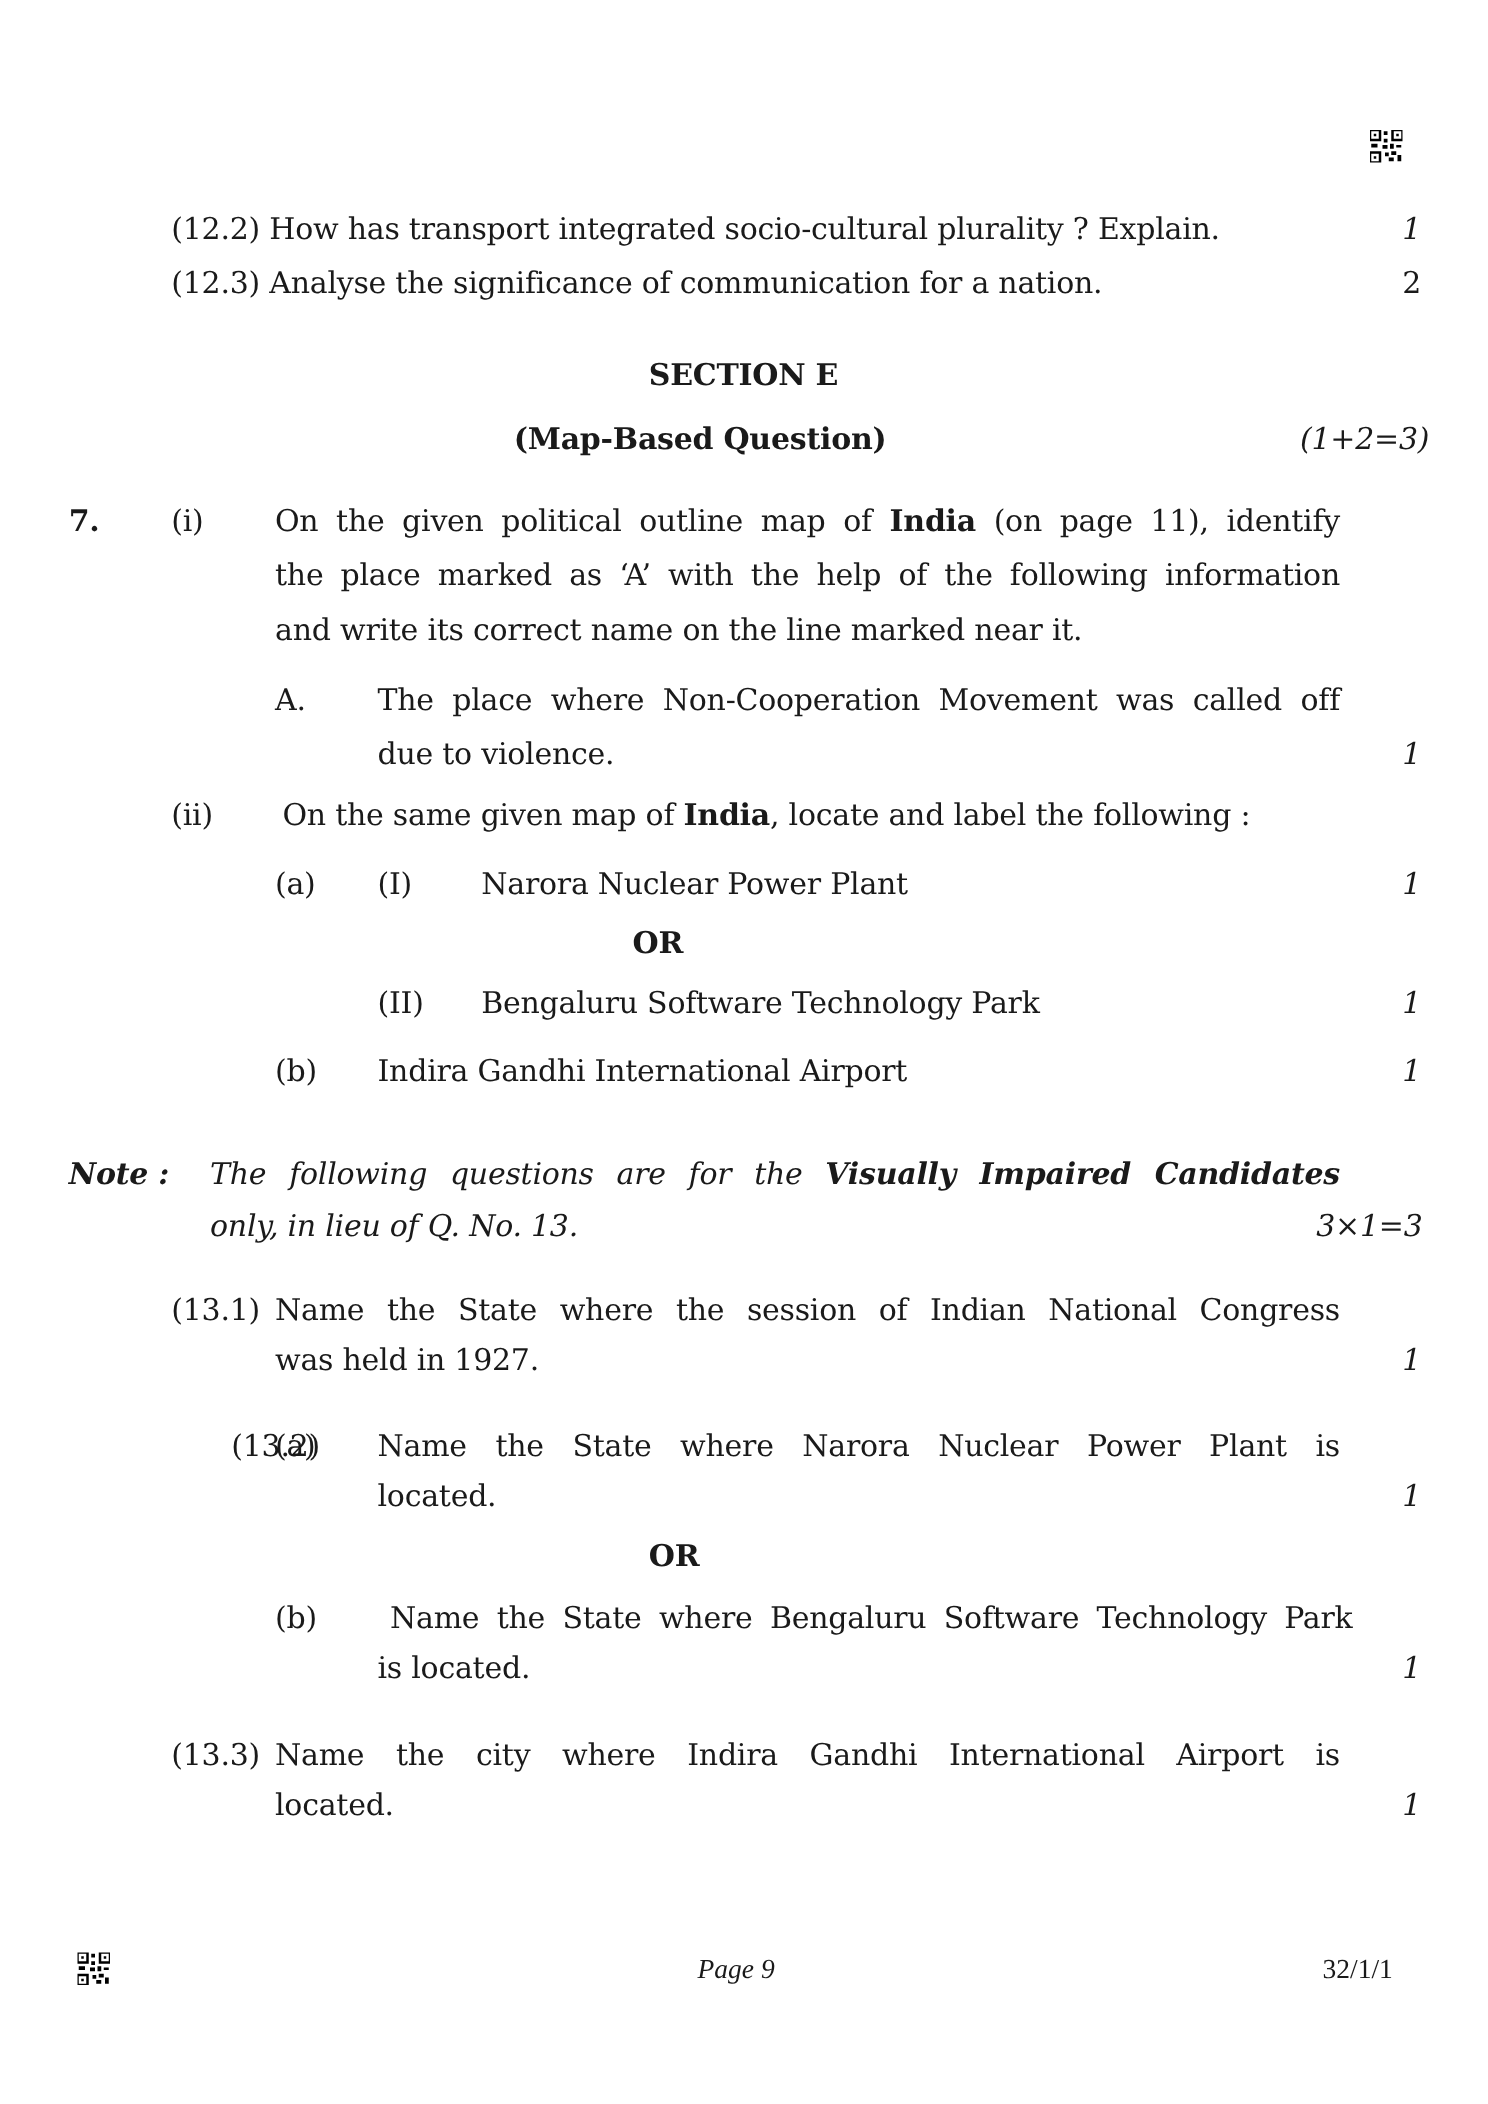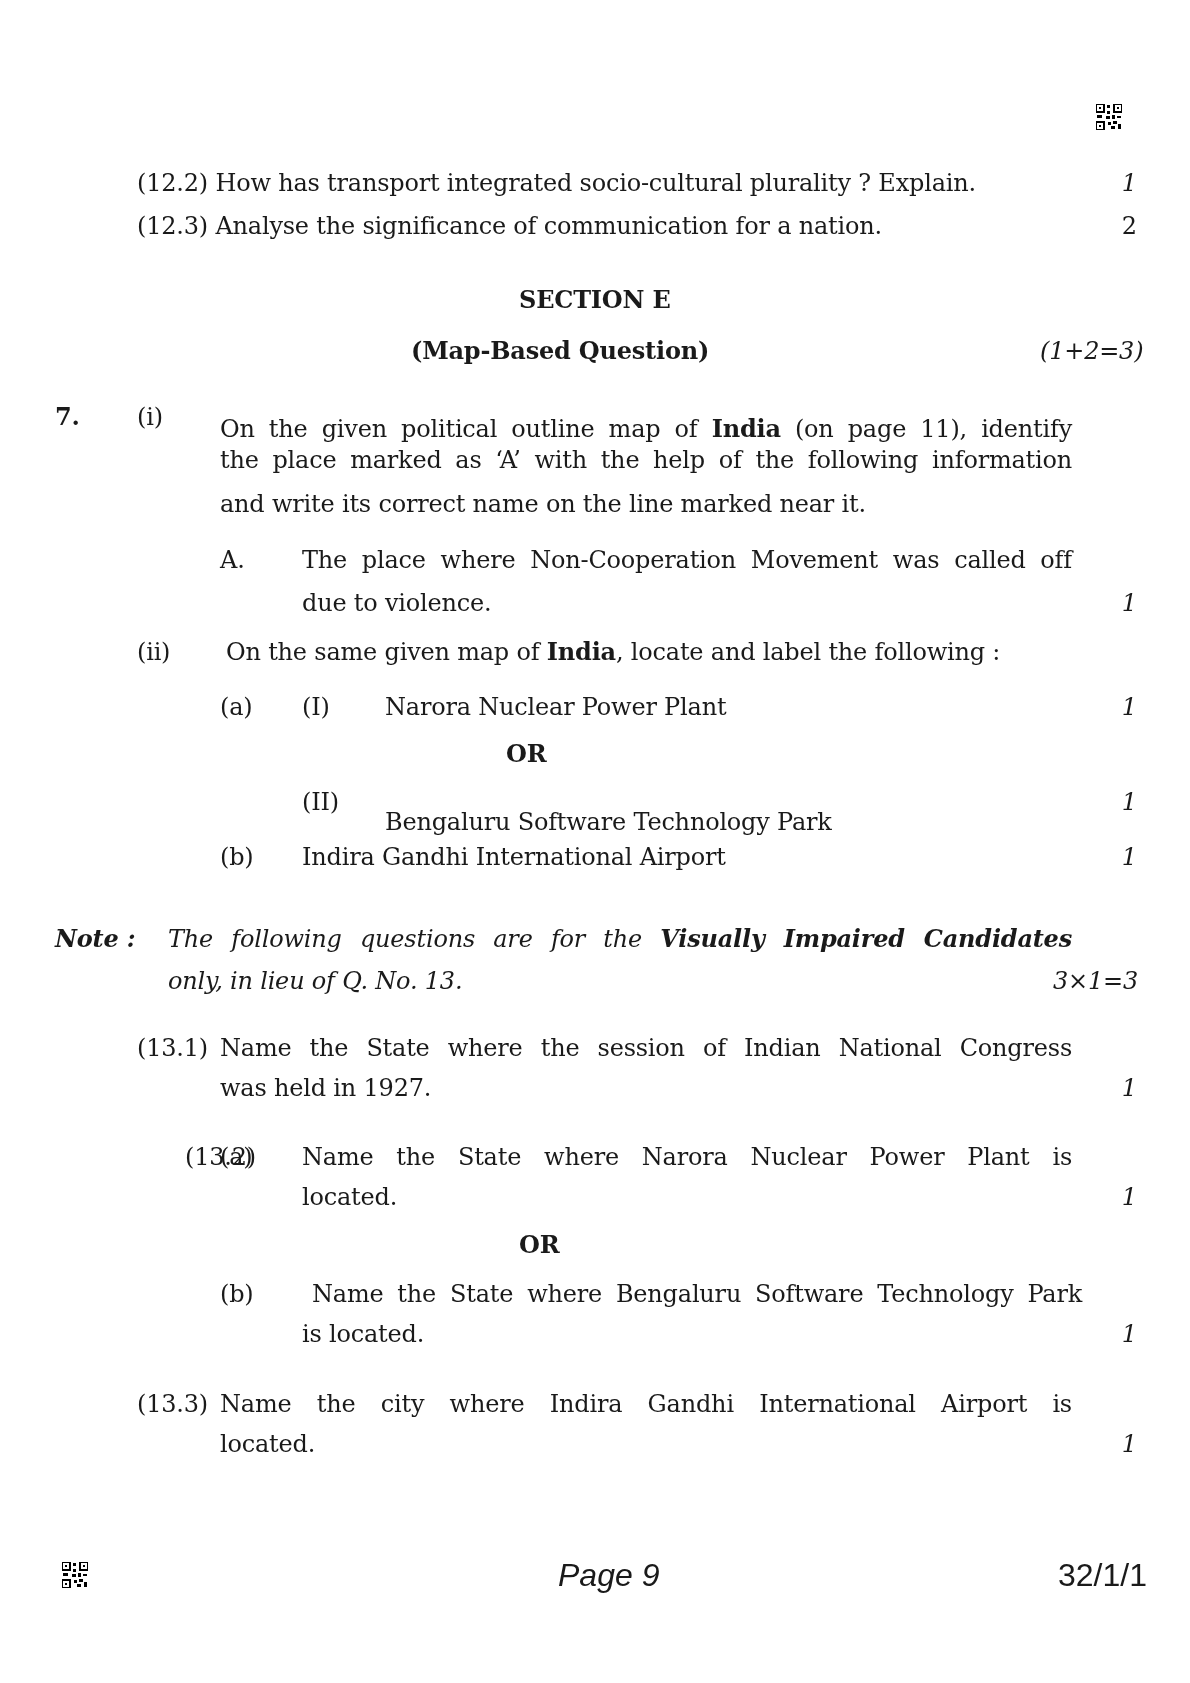--- a/index.html
+++ b/index.html
@@ -4,21 +4,21 @@
 <style>
   html, body { margin: 0; padding: 0; background: #ffffff; }
   body { width: 1190px; height: 1683px; position: relative; overflow: hidden;
          font-family: "DejaVu Serif", "Liberation Serif", serif; color: #1a1a1a; }
   .abs { position: absolute; white-space: nowrap; }
   .t { font-size: 24px; line-height: 30px; letter-spacing: -0.2px; }
   .it { font-style: italic; }
   .b { font-weight: bold; }
   .mk { position: absolute; font-size: 24px; line-height: 30px; font-style: italic; text-align: right; width: 40px; }
   .qr { position: absolute; width: 26px; height: 26px; }
-  .footer { font-family: Liberation Sans, sans-serif; font-size: 32px; line-height: 30px; }
+  .footer { font-family: Liberation Serif, serif; font-size: 22px; line-height: 30px; }
   .just { white-space: normal; text-align: justify; text-align-last: justify; }
 </style>
 </head>
 <body>
 
 <svg class="qr" style="left:1096px;top:104px;" viewBox="0 0 26 26">
   <rect x="0" y="0" width="8" height="8" fill="none" stroke="#000" stroke-width="2"></rect>
   <rect x="3" y="3" width="2" height="2" fill="#000"></rect>
   <rect x="18" y="0" width="8" height="8" fill="none" stroke="#000" stroke-width="2"></rect>
   <rect x="21" y="3" width="2" height="2" fill="#000"></rect>
@@ -47,21 +47,21 @@
   <span>Analyse the significance of communication for a nation.</span>
 </div>
 <div class="mk" style="left:1097px;top:211px;font-style:normal;">2</div>
 
 <div class="abs t b" style="left:519px;top:285px;">SECTION E</div>
 <div class="abs t b" style="left:411px;top:336px;">(Map-Based Question)</div>
 <div class="abs t it" style="left:1040px;top:336px;">(1+2=3)</div>
 
 <div class="abs t b" style="left:55px;top:402px;">7.</div>
 <div class="abs t" style="left:137px;top:402px;">(i)</div>
-<div class="abs t" style="left:220px;top:414px;width:852px;">
+<div class="abs t" style="left:220px;top:402px;width:852px;">
   <div class="just"><span>On the given political outline map of </span><span class="b">India</span><span> (on page 11), identify</span></div>
 </div>
 <div class="abs t" style="left:220px;top:445px;width:852px;">
   <div class="just">the place marked as ‘A’ with the help of the following information</div>
 </div>
 <div class="abs t" style="left:220px;top:489px;">and write its correct name on the line marked near it.</div>
 
 <div class="abs t" style="left:220px;top:545px;">A.</div>
 <div class="abs t" style="left:302px;top:545px;width:770px;">
   <div class="just">The place where Non-Cooperation Movement was called off</div>
@@ -73,21 +73,21 @@
 <div class="abs t" style="left:226px;top:637px;"><span>On the same given map of </span><span class="b">India</span><span>, locate and label the following :</span></div>
 
 <div class="abs t" style="left:220px;top:692px;">(a)</div>
 <div class="abs t" style="left:302px;top:692px;">(I)</div>
 <div class="abs t" style="left:385px;top:692px;">Narora Nuclear Power Plant</div>
 <div class="mk" style="left:1097px;top:692px;">1</div>
 
 <div class="abs t b" style="left:506px;top:739px;">OR</div>
 
 <div class="abs t" style="left:302px;top:787px;">(II)</div>
-<div class="abs t" style="left:385px;top:787px;margin-top:20px;">Bengaluru Software Technology Park</div>
+<div class="abs t" style="left:385px;top:787px;">Bengaluru Software Technology Park</div>
 <div class="mk" style="left:1097px;top:787px;">1</div>
 
 <div class="abs t" style="left:220px;top:842px;">(b)</div>
 <div class="abs t" style="left:302px;top:842px;">Indira Gandhi International Airport</div>
 <div class="mk" style="left:1097px;top:842px;">1</div>
 
 <div class="abs t it b" style="left:55px;top:924px;">Note :</div>
 <div class="abs t it" style="left:168px;top:924px;width:904px;">
   <div class="just"><span>The following questions are for the </span><span class="b">Visually Impaired Candidates</span></div>
 </div>

